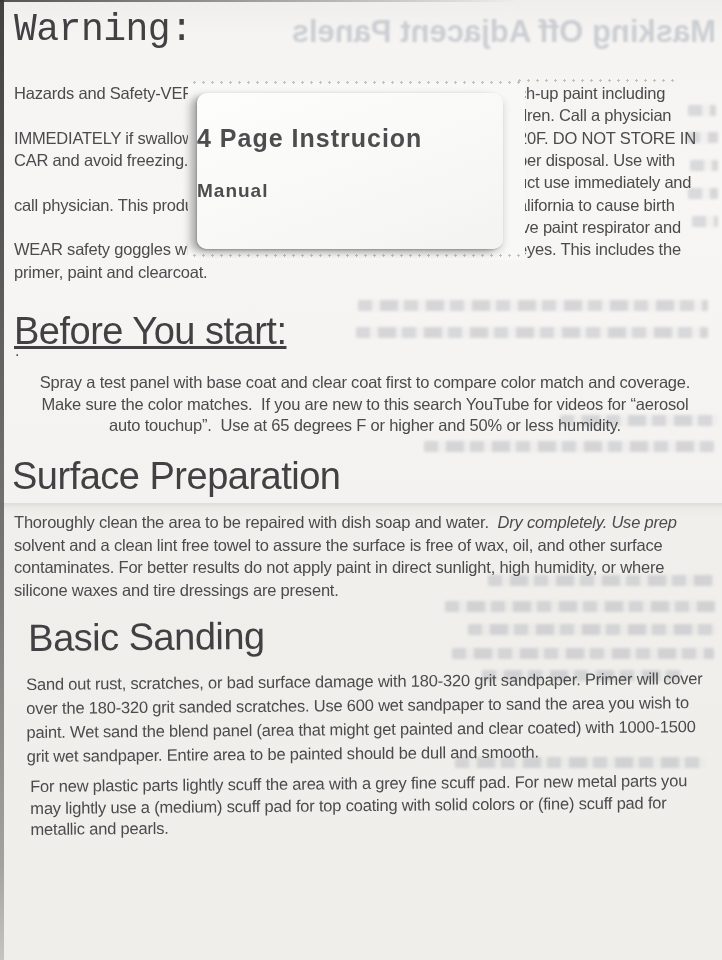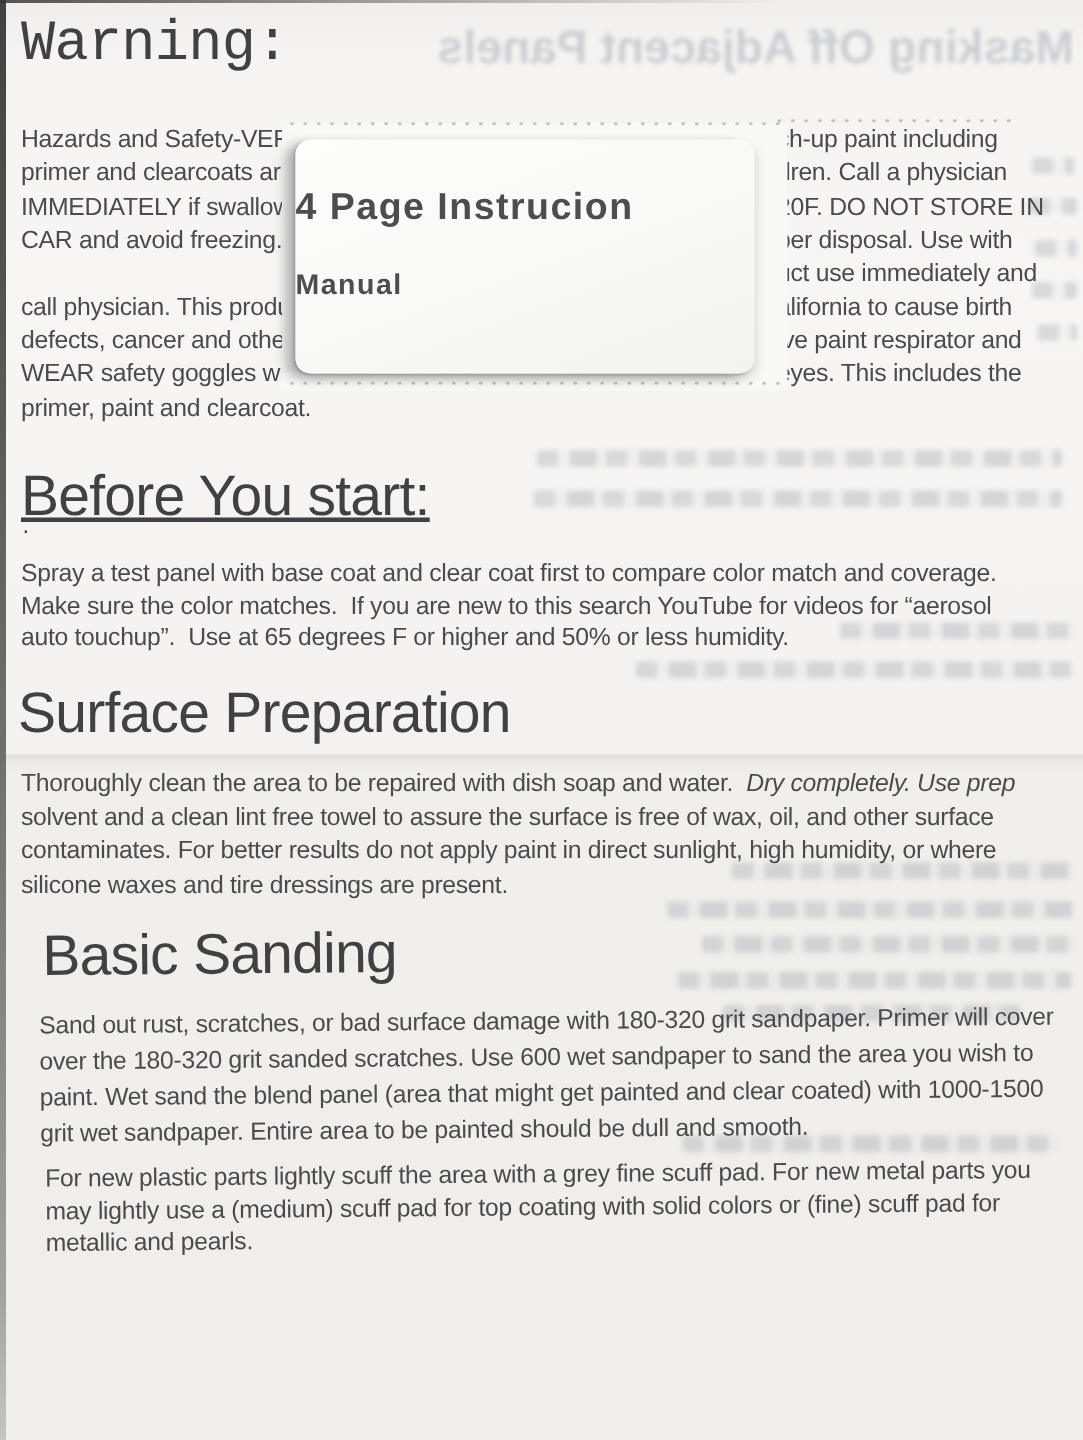--- a/index.html
+++ b/index.html
@@ -113,41 +113,41 @@
 <div class="gl" style="left:488px; top:575px; width:226px;"></div>
 <div class="gl" style="left:445px; top:601px; width:270px;"></div>
 <div class="gl" style="left:468px; top:624px; width:248px;"></div>
 <div class="gl" style="left:452px; top:648px; width:262px;"></div>
 <div class="gl" style="left:482px; top:670px; width:200px;"></div>
 <div class="gl" style="left:455px; top:757px; width:250px;"></div>
 
 <div class="h" style="left:14px; top:8px;font-family:Liberation Mono, monospace;">Warning:</div>
 
 <div class="wrow" style="top:84px"><span class="wl">Hazards and Safety-VERY</span><span class="wr">ch-up paint including</span></div>
-<div class="wrow" style="top:106px"><span class="wl">primer and clearcoats ar</span><span class="wr">dren. Call a physician</span></div>
+<div class="wrow" style="top:106px"><span class="wr">dren. Call a physician</span></div>
 <div class="wrow" style="top:129px"><span class="wl">IMMEDIATELY if swallow</span><span class="wr">20F. DO NOT STORE IN</span></div>
 <div class="wrow" style="top:151px"><span class="wl">CAR and avoid freezing.</span><span class="wr">per disposal. Use with</span></div>
 <div class="wrow" style="top:173px"><span class="wr">uct use immediately and</span></div>
 <div class="wrow" style="top:196px"><span class="wl">call physician. This produ</span><span class="wr">alifornia to cause birth</span></div>
-<div class="wrow" style="top:218px"><span class="wl">defects, cancer and othe</span><span class="wr">ive paint respirator and</span></div>
+<div class="wrow" style="top:218px"><span class="wr">ive paint respirator and</span></div>
 <div class="wrow" style="top:240px"><span class="wl">WEAR safety goggles wh</span><span class="wr">eyes. This includes the</span></div>
 <div class="wrow" style="top:263px"><span class="wl">primer, paint and clearcoat.</span></div>
 
 <div class="liner"></div>
 <div class="perf" style="left:190px; top:81px; width:330px;"></div>
 <div class="perf" style="left:190px; top:254px; width:330px;"></div>
 <div class="perf" style="left:515px; top:79px; width:162px;"></div>
 <div class="label">
   <div class="t1">4 Page Instrucion</div>
   <div class="t2">Manual</div>
 </div>
 
 <div class="h" style="left:14px; top:310px;text-decoration:underline;">Before You start:</div>
 <div class="stray">.</div>
-<div class="para p-before" style="left:14px; top:372px; width:702px;">Spray a test panel with base coat and clear coat first to compare color match and coverage.
+<div class="para p-before" style="left:14px; top:372px; width:702px;text-align:center;">Spray a test panel with base coat and clear coat first to compare color match and coverage.
 Make sure the color matches.  If you are new to this search YouTube for videos for “aerosol
 auto touchup”.  Use at 65 degrees F or higher and 50% or less humidity.</div>
 
 <div class="h" style="left:12px; top:455px;">Surface Preparation</div>
 <div class="para p-surface" style="left:14px; top:511px; width:702px;"><span>Thoroughly clean the area to be repaired with dish soap and water.  </span><i>Dry completely. Use prep</i><span>
 solvent and a clean lint free towel to assure the surface is free of wax, oil, and other surface
 contaminates. For better results do not apply paint in direct sunlight, high humidity, or where
 silicone waxes and tire dressings are present.</span></div>
 
 <div class="h h-sand" style="left:28px; top:617px;">Basic Sanding</div>

